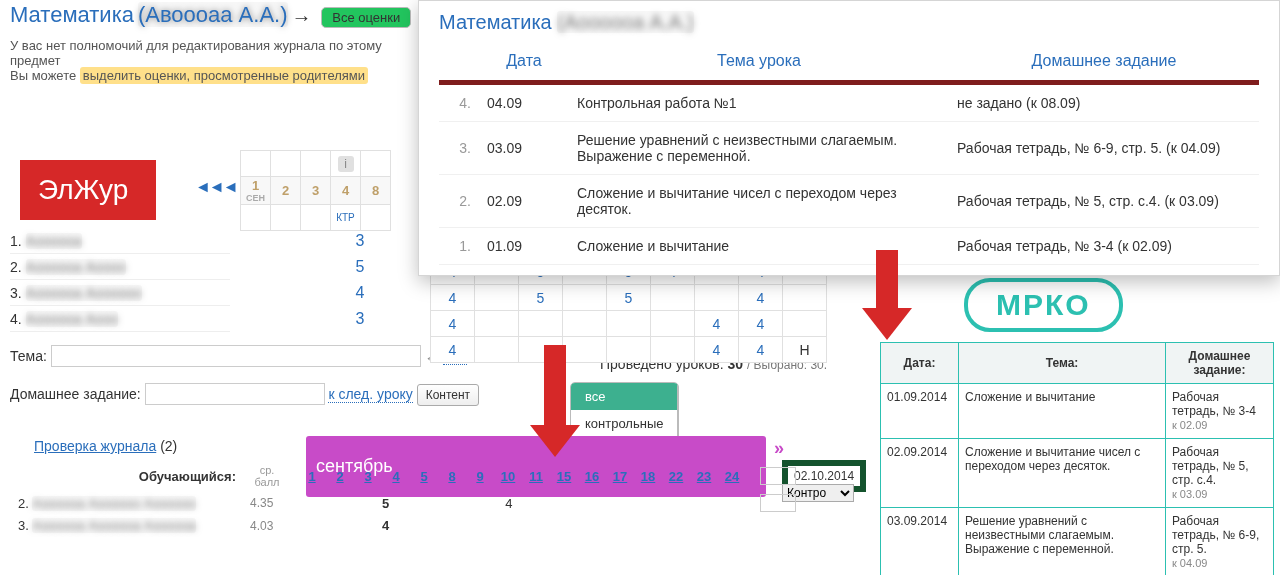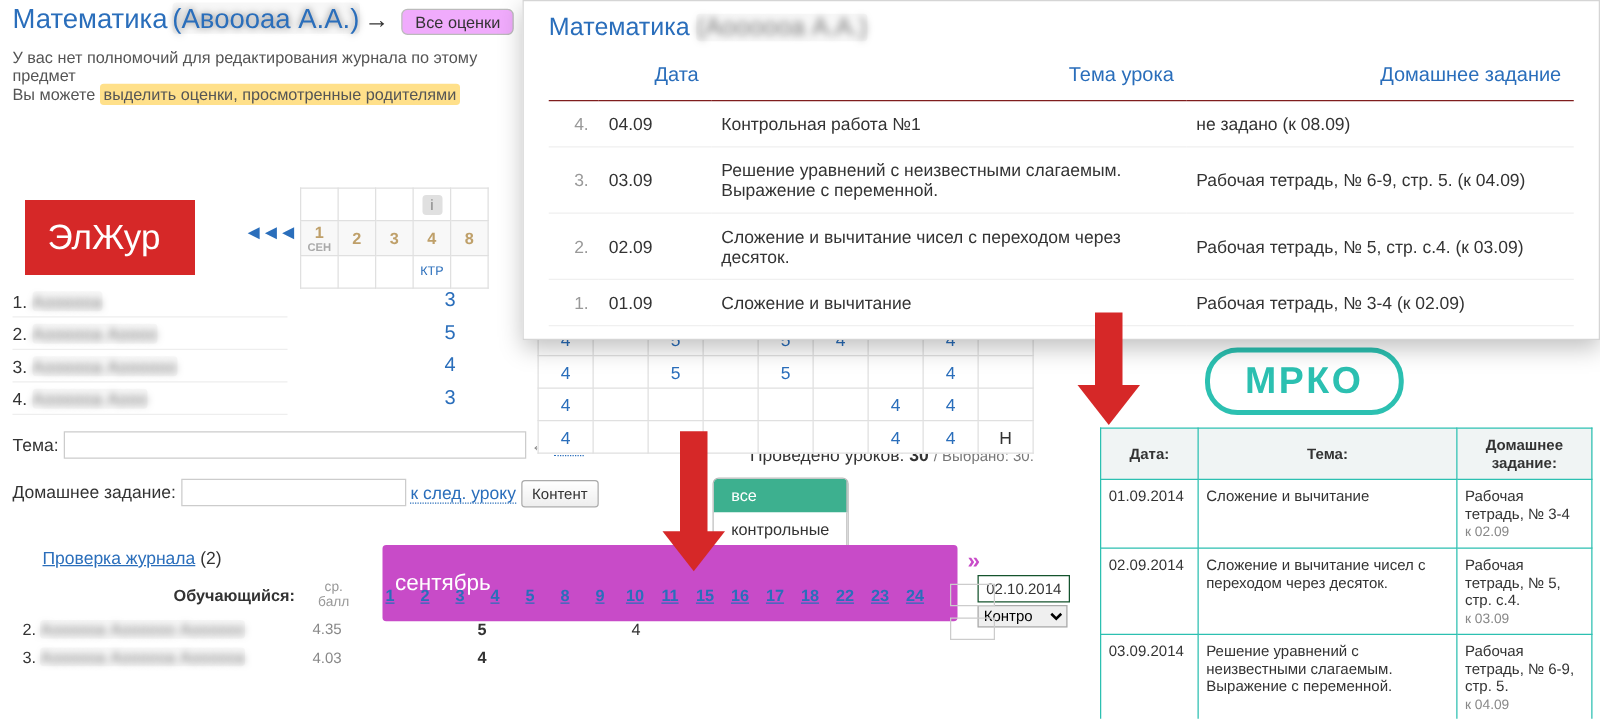--- a/index.html
+++ b/index.html
@@ -3,21 +3,21 @@
 <meta charset="utf-8">
 <style>
   * { box-sizing: border-box; }
   body { margin:0; padding:0; width:1280px; height:575px; font-family: Arial, Helvetica, sans-serif; font-size:14px; color:#333; background:#fff; position:relative; overflow:hidden; }
   .blur { color:transparent; text-shadow:0 0 6px rgba(0,0,0,0.5); background:rgba(0,0,0,0.03); border-radius:3px; }
   a { color:#2a6ebb; cursor:pointer; }
 
   
   .left-top { position:absolute; left:10px; top:2px; width:410px; }
   .left-top .title { font-size:22px; color:#2a6ebb; }
-  .all-grades { display:inline-block; border:1px solid #bbb; background:#f0abfc; border-radius:5px; padding:2px 10px; font-size:13px; color:#333; margin-left:6px; }
+  .all-grades { display:inline-block; border:1px solid #bbb; background:#22c55e; border-radius:5px; padding:2px 10px; font-size:13px; color:#333; margin-left:6px; }
   .warn { font-size:13px; color:#555; margin-top:10px; }
   .hl { background:#ffe08a; padding:1px 3px; border-radius:3px; }
 
   
   .elzur { position:absolute; left:20px; top:160px; background:#d62828; color:#fff; font-size:28px; padding:14px 28px 14px 18px; font-weight:400; display:flex; align-items:center; }
   .elzur::after { content:""; position:absolute; right:-16px; top:0; width:0; height:0; border-top:28px solid transparent; border-bottom:28px solid transparent; border-right:16px solid #fff; }
   .arrows-left { position:absolute; left:195px; top:178px; color:#2a6ebb; font-size:16px; letter-spacing:-2px; }
 
   
   .grid1 { position:absolute; left:240px; top:150px; border-collapse:collapse; font-size:13px; }
@@ -39,32 +39,32 @@
   .kontent-btn { display:inline-block; border:1px solid #aaa; background:linear-gradient(#fff,#eee); padding:3px 8px; font-size:12px; border-radius:3px; }
   .lessons-count { position:absolute; left:600px; top:356px; font-size:14px;text-align:center; }
   .tabs { position:absolute; left:570px; top:382px; display:flex; border-radius:5px; overflow:hidden; border:1px solid #bbb; font-size:13px;flex-direction:column; }
   .tabs div { padding:6px 14px; border-right:1px solid #bbb; cursor:pointer; background:#fff; }
   .tabs div.active { background:#3db08f; color:#fff; }
 
   
   .proverka { position:absolute; left:10px; top:438px; font-size:14px; }
   .monthbar { position:absolute; left:306px; top:436px; width:460px; background:#c84bc8; color:#fff; padding:20px 10px; font-size:18px; border-radius:3px; }
   .monthbar .next { position:absolute; right:-18px; top:2px; color:#c84bc8; font-weight:bold; }
-  .datefield { position:absolute; left:782px; top:460px; border:1px solid #14532d; padding:3px 6px; font-size:12px; }
+  .datefield { position:absolute; left:782px; top:460px; border:6px solid #14532d; padding:3px 6px; font-size:12px; }
   .kontro-sel { position:absolute; left:782px; top:484px; border:1px solid #aaa; font-size:12px; width:72px; }
 
   .table2 { position:absolute; left:10px; top:460px; font-size:13px; }
   .table2 th, .table2 td { padding:2px 6px; }
   .days-row a { color:#2a6ebb; text-decoration:underline; display:inline-block; width:28px; text-align:center; }
 
   
   .popup { position:absolute; left:418px; top:0; width:862px; background:#fff; border:1px solid #d5d5d5; box-shadow:0 6px 18px rgba(0,0,0,0.25); padding:10px 20px; z-index:5; }
   .popup .ptitle { font-size:20px; color:#2a6ebb; margin-bottom:8px; }
   .ptable { width:100%; border-collapse:collapse; }
-  .ptable th { color:#2a6ebb; font-weight:normal; padding:10px; border-bottom:1px solid #7f1d1d; font-size:16px;text-align:right; }
+  .ptable th { color:#2a6ebb; font-weight:normal; padding:10px; border-bottom:5px solid #7f1d1d; font-size:16px; }
   .ptable td { padding:10px 8px; border-bottom:1px solid #f0f0f0; font-size:14px; }
   .ptable .num { color:#999; text-align:right; width:30px; }
 
   
   .grid2 { position:absolute; left:430px; top:258px; border-collapse:collapse; font-size:14px; z-index:3; background:#fff; }
   .grid2 td { border:1px solid #e0e0e0; width:44px; height:26px; text-align:center; color:#2a6ebb; }
 
   
   .arrow-down { position:absolute; width:50px; height:120px; z-index:6; }
   .arrow-down .shaft { position:absolute; left:14px; top:0; width:22px; height:82px; background:#d62828; }

